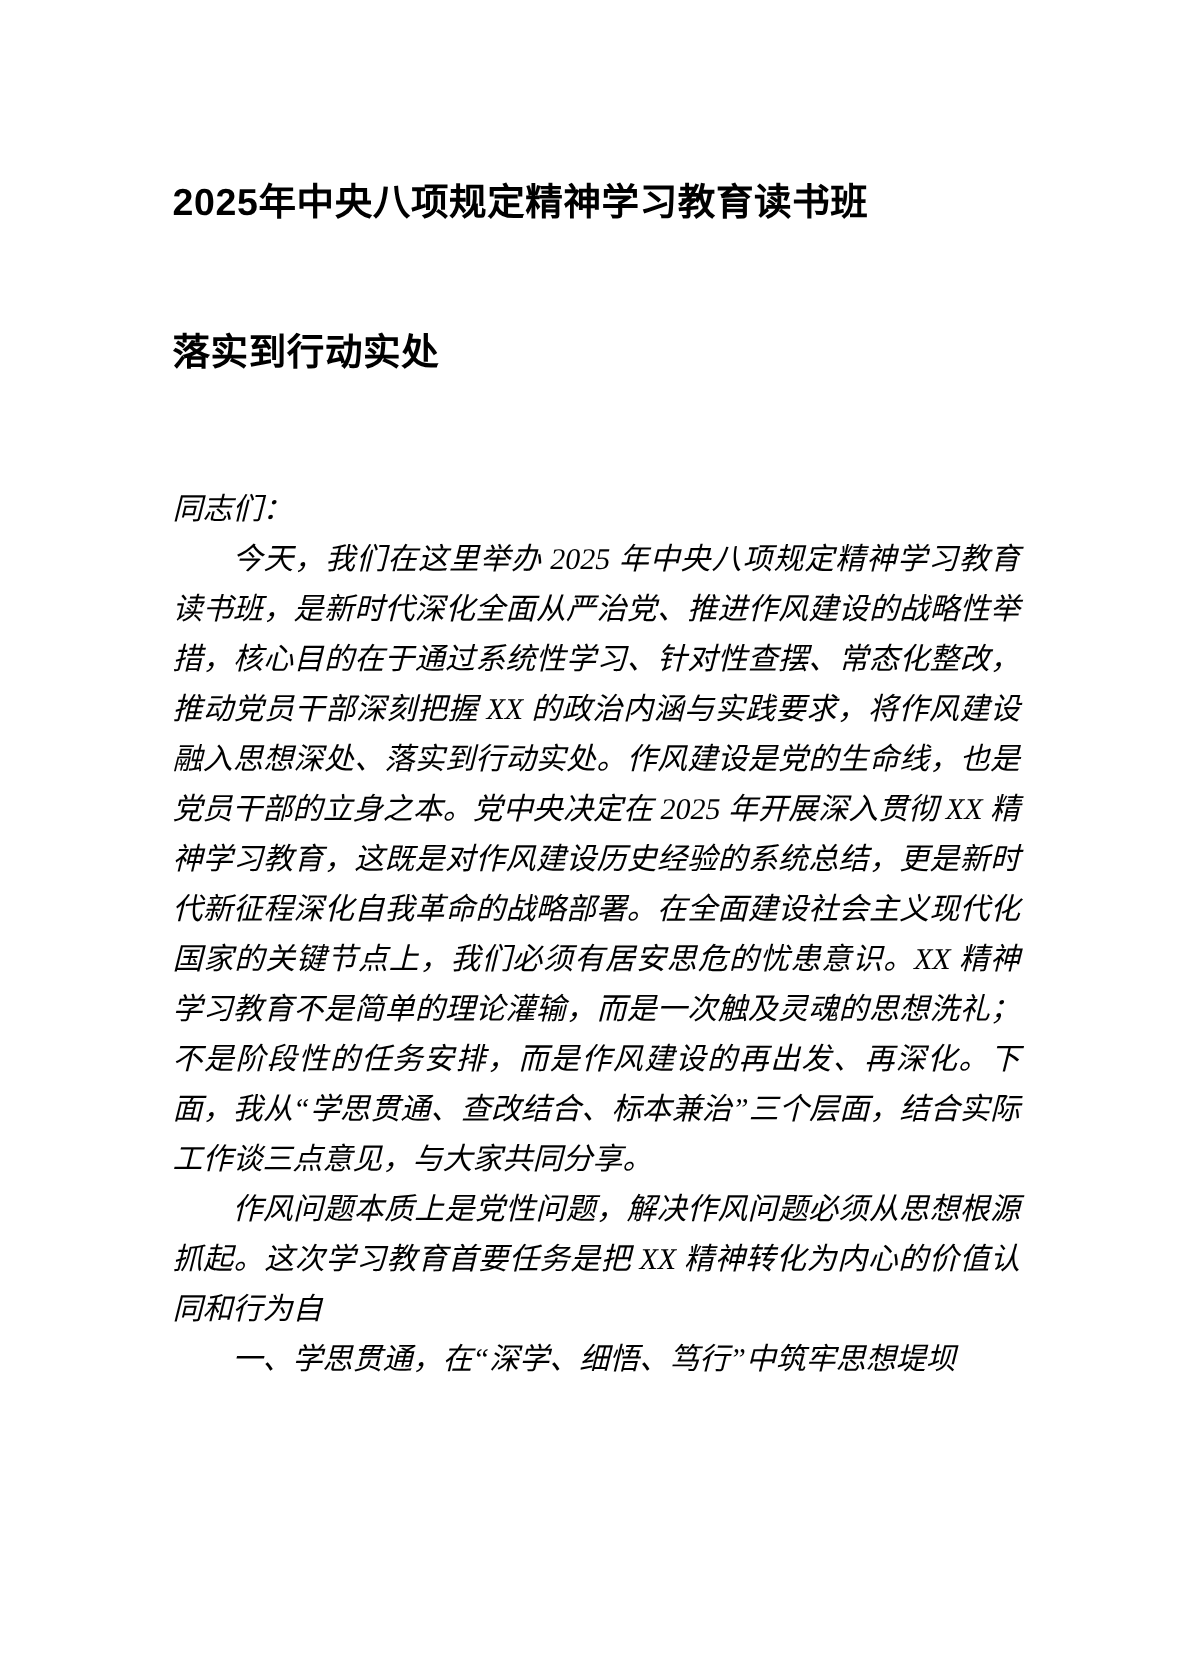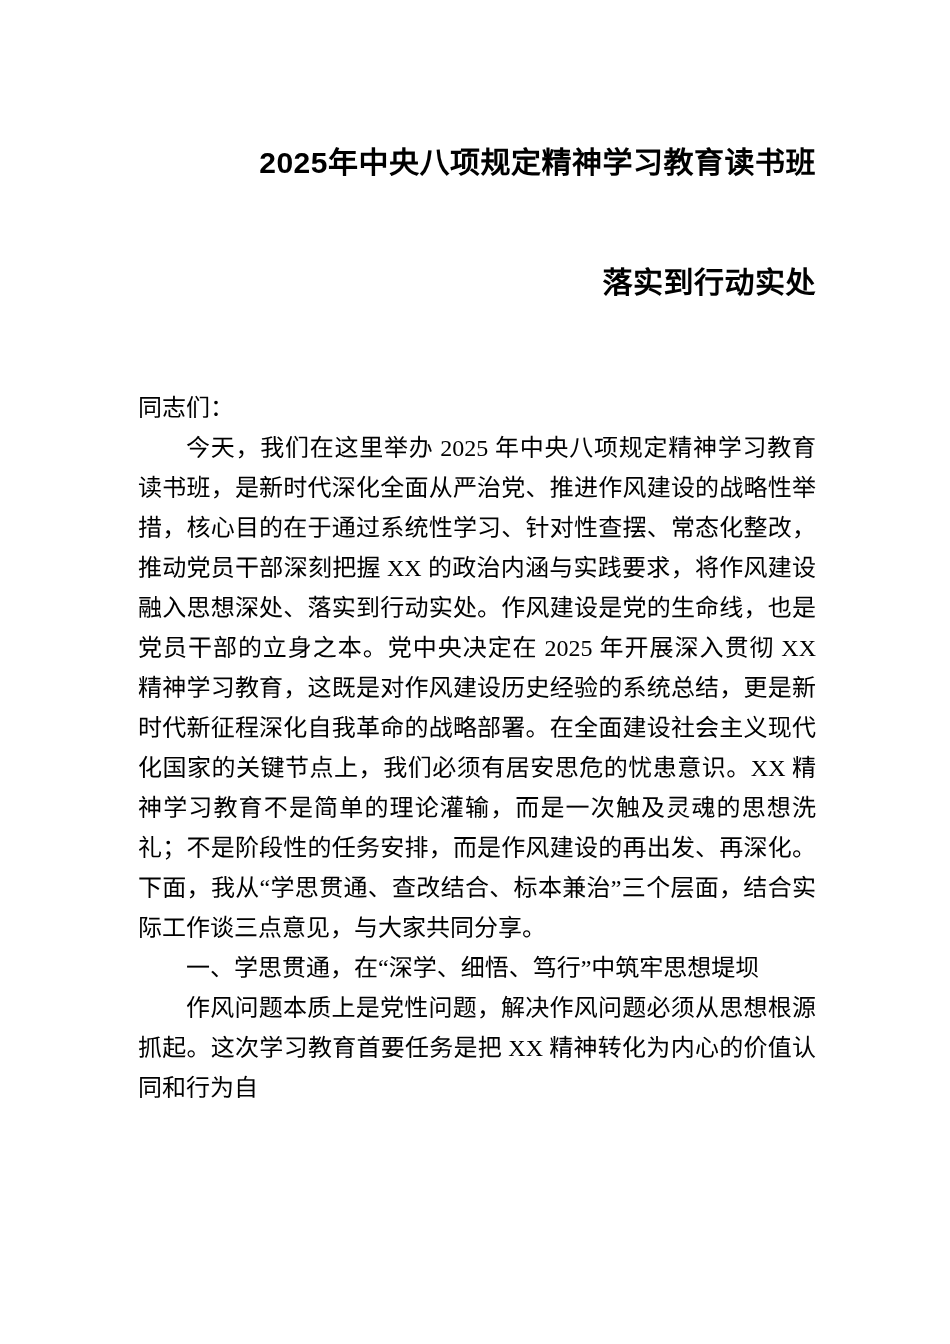--- a/index.html
+++ b/index.html
@@ -23,21 +23,21 @@
     position: absolute;
     left: 138px;
     top: 0;
     width: 678px;
   }
 
   
   .doc-title {
     margin: 0;
     padding: 0;
-    text-align: right;
+    text-align: left;
     font-family: "Liberation Sans", "DejaVu Sans", sans-serif;
     font-weight: 700;
     font-size: 30px;
     line-height: 1.0;
     color: #000000;
     letter-spacing: 0.5px;
     white-space: nowrap;
   }
 
   .title-line-1 {
@@ -53,20 +53,21 @@
     top: 268px;
     width: 678px;
   }
 
   
   .body-block {
     position: absolute;
     left: 0;
     top: 388px;
     width: 678px;
+    font-style: italic;
   }
 
   p.para {
     margin: 0 0 0 0;
     padding: 0;
     font-family: "Liberation Serif", "DejaVu Serif", serif;
     font-size: 24px;
     line-height: 40px;
     color: #000000;
     text-align: justify;
@@ -99,21 +100,21 @@
     <h1 class="doc-title title-line-1">2025年中央八项规定精神学习教育读书班</h1>
 
     <h1 class="doc-title title-line-2">落实到行动实处</h1>
 
     <div class="body-block">
 
       <p class="para salutation">同志们：</p>
 
       <p class="para indent">今天，我们在这里举办 2025 年中央八项规定精神学习教育读书班，是新时代深化全面从严治党、推进作风建设的战略性举措，核心目的在于通过系统性学习、针对性查摆、常态化整改，推动党员干部深刻把握 XX 的政治内涵与实践要求，将作风建设融入思想深处、落实到行动实处。作风建设是党的生命线，也是党员干部的立身之本。党中央决定在 2025 年开展深入贯彻 XX 精神学习教育，这既是对作风建设历史经验的系统总结，更是新时代新征程深化自我革命的战略部署。在全面建设社会主义现代化国家的关键节点上，我们必须有居安思危的忧患意识。XX 精神学习教育不是简单的理论灌输，而是一次触及灵魂的思想洗礼；不是阶段性的任务安排，而是作风建设的再出发、再深化。下面，我从“学思贯通、查改结合、标本兼治”三个层面，结合实际工作谈三点意见，与大家共同分享。</p>
 
+      <p class="para indent">作风问题本质上是党性问题，解决作风问题必须从思想根源抓起。这次学习教育首要任务是把 XX 精神转化为内心的价值认同和行为自</p>
+
       <p class="para section-heading">一、学思贯通，在“深学、细悟、笃行”中筑牢思想堤坝</p>
-
-      <p class="para indent">作风问题本质上是党性问题，解决作风问题必须从思想根源抓起。这次学习教育首要任务是把 XX 精神转化为内心的价值认同和行为自</p>
 
     </div>
 
   </div>
 
 </div>
 
 </body></html>

